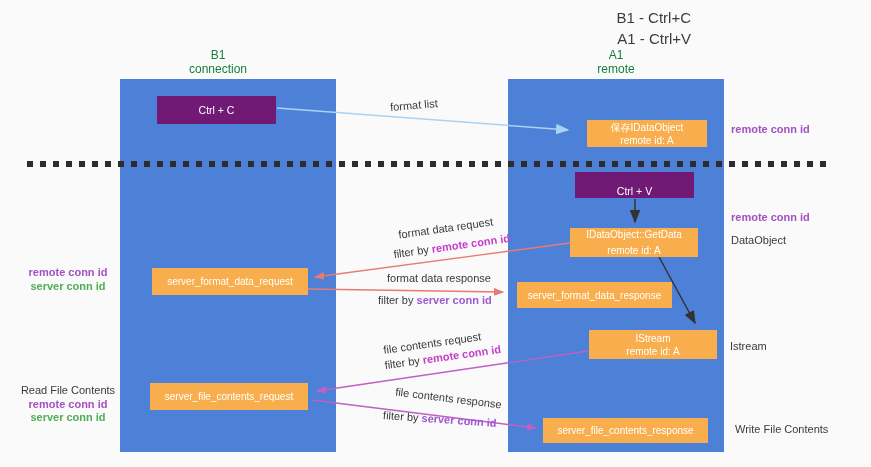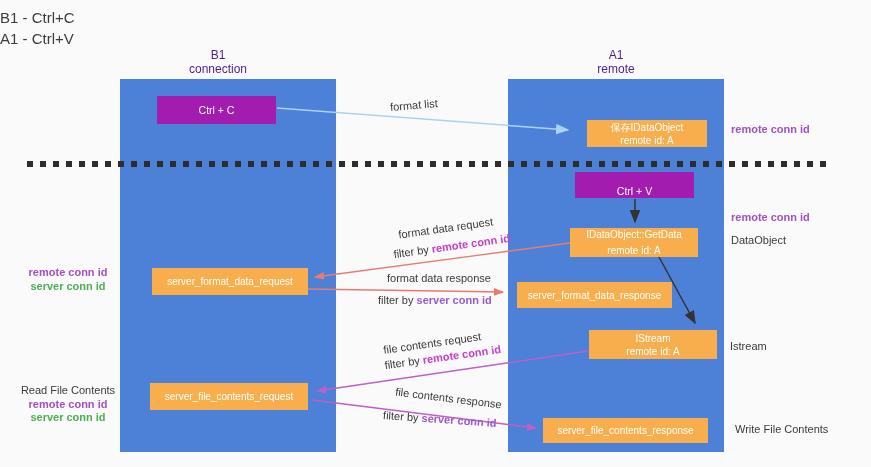--- a/index.html
+++ b/index.html
@@ -1,32 +1,32 @@
 <!DOCTYPE html>
 <html><head>
 <meta charset="utf-8">
 <style>
   html,body{margin:0;padding:0;}
   body{font-family:"Liberation Sans","DejaVu Sans",sans-serif;background:#f1f1f1;}
   #canvas{position:relative;width:871px;height:467px;background:#fafafa;overflow:hidden;}
 
-  .title{position:absolute;left:0;top:7px;width:691px;text-align:left;
+  .title{position:absolute;left:0;top:7px;width:691px;text-align:right;
          font-size:15px;line-height:21px;color:#3c3c3c;}
   .colhead{position:absolute;top:48px;width:216px;text-align:center;
-           font-size:12px;line-height:14px;color:#4c1d95;}
+           font-size:12px;line-height:14px;color:#15803d;}
 
   .column{position:absolute;top:79px;width:216px;height:373px;background:#4d80d7;}
   #col-left{left:120px;}
   #col-right{left:508px;}
 
   .node{position:absolute;display:flex;flex-direction:column;align-items:center;
         justify-content:center;color:#ffffff;text-align:center;
         font-size:10.5px;line-height:13px;white-space:nowrap;}
   .orange{background:#f8ae4c;}
-  .green{background:#a21caf;}
+  .green{background:#701a75;}
 
   #n-ctrlc   {left:157px;top:96px; width:119px;height:28px;}
   #n-save    {left:575px;top:120px;width:120px;height:27px;font-size:10px;margin-left:12px;}
   #n-ctrlv   {left:575px;top:172px;width:119px;height:26px;justify-content:flex-end;}
   #n-getdata {left:570px;top:228px;width:128px;height:29px;font-size:10px;justify-content:space-between;}
   #n-sfdreq  {left:152px;top:268px;width:156px;height:27px;font-size:10px;}
   #n-sfdresp {left:510px;top:282px;width:155px;height:26px;font-size:10px;margin-left:7px;}
   #n-istream {left:589px;top:330px;width:128px;height:29px;font-size:10px;}
   #n-sfcreq  {left:150px;top:383px;width:158px;height:27px;font-size:10px;}
   #n-sfcresp {left:543px;top:418px;width:165px;height:25px;font-size:10px;}

